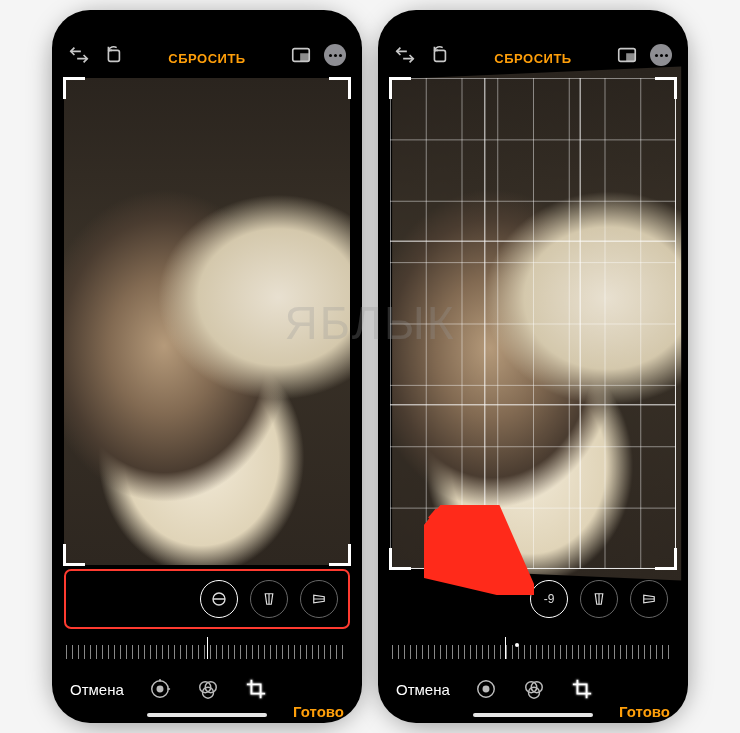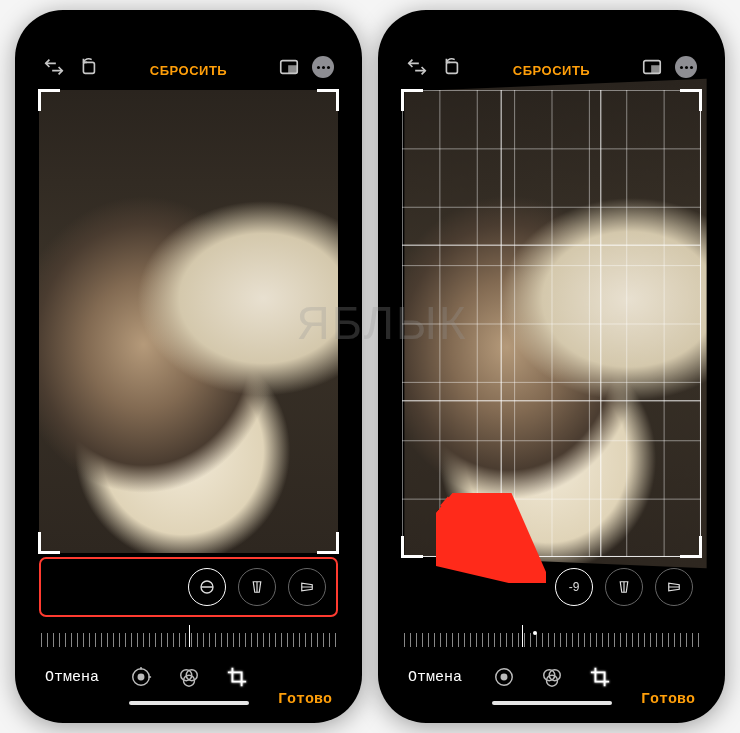--- a/index.html
+++ b/index.html
@@ -8,26 +8,25 @@
     height: 733px;
     background: #f5f5f5;
     font-family: -apple-system, "Helvetica Neue", Arial, sans-serif;
     display: flex;
     align-items: center;
     justify-content: center;
     gap: 16px;
     position: relative;
   }
   .phone {
-    width: 347px;
+    width: 310px;
     height: 713px;
     background: #000;
     border-radius: 48px;
     position: relative;
-    padding: 12px;
     box-shadow: 0 4px 24px rgba(0,0,0,0.35);
   }
   .phone::before { 
     content:"";
   }
   .screen {
     width: 100%;
     height: 100%;
     background: #000;
     border-radius: 38px;
@@ -153,37 +152,37 @@
   .ticks{position:absolute;left:0;right:0;top:14px;height:14px;
     background:repeating-linear-gradient(90deg,#888 0 1px,transparent 1px 6px);
   }
   .ticks.offset::after{
     content:"";position:absolute;right:55%;top:-2px;width:4px;height:4px;border-radius:50%;background:#fff;
   }
   .dial .center-tick{position:absolute;left:50%;top:6px;width:1px;height:22px;background:#fff;}
   .ticks.offset + .center-tick{left:40%;}
   
   .bottombar{
-    height:56px;display:flex;align-items:center;padding:0 18px 12px 18px;gap:9px;font-family:Liberation Mono, monospace;
+    height:56px;display:flex;align-items:center;padding:0 18px 12px 18px;gap:9px;
   }
   .bottombar .btn-txt{color:#fff;font-size:15px;}
   .bottombar .done{color:#ff9f0a;font-weight:600;margin-top:44px;}
   .bottombar .modes{flex:1;display:flex;justify-content:center;gap:26px;color:#bbb;}
   .mode{width:22px;height:22px;display:flex;align-items:center;justify-content:center;}
   .mode.active{color:#fff;filter:drop-shadow(0 0 1px #fff);}
   .mode svg{width:22px;height:22px;}
   
   .arrow{
     position:absolute;left:46px;bottom:128px;width:110px;height:90px;z-index:60;
   }
   
   .watermark{
     position:absolute;left:50%;top:44%;transform:translate(-50%,-50%);
     font-size:46px;color:rgba(150,150,150,.28);font-weight:300;letter-spacing:2px;
-    pointer-events:none;z-index:200;margin-left:12px;
+    pointer-events:none;z-index:200;
   }
 </style>
 </head>
 <body>
 
 <div class="watermark">ЯБЛЫК</div>
 
 <div class="phone">
   <div class="screen">
     <div class="notch"></div>

